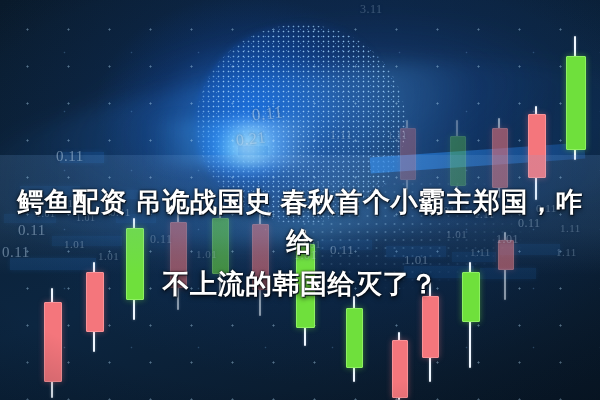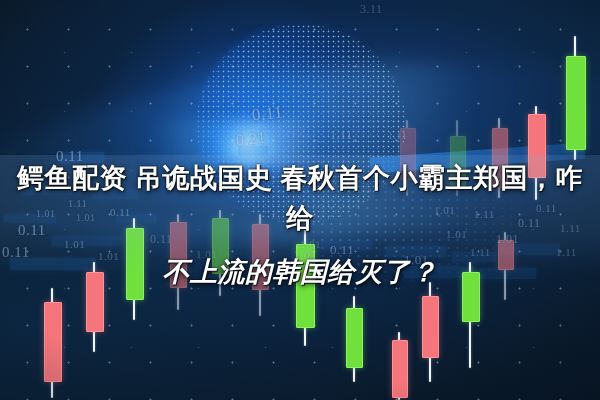--- a/index.html
+++ b/index.html
@@ -148,22 +148,22 @@
     font-weight:bold;
     line-height:40px;
     letter-spacing:0.5px;
     text-shadow:
       0 2px 5px rgba(0,0,0,0.75),
       0 0 2px rgba(0,0,0,0.9),
       1px 1px 0 rgba(10,25,45,0.8);
     padding:0 14px;
     z-index:40;
   }
-  .headline .line{display:block;}
-  .headline .line2{margin-top:14px;font-style:italic;}
+  .headline .line{display:block;margin-top:24px;}
+  .headline .line2{margin-top:2px;}
 
   .vignette{
     position:absolute;inset:0;
     background:radial-gradient(ellipse 110% 95% at 50% 45%, rgba(0,0,0,0) 55%, rgba(3,12,22,0.55) 100%);
     pointer-events:none;
   }
 </style>
 </head>
 <body>
 

